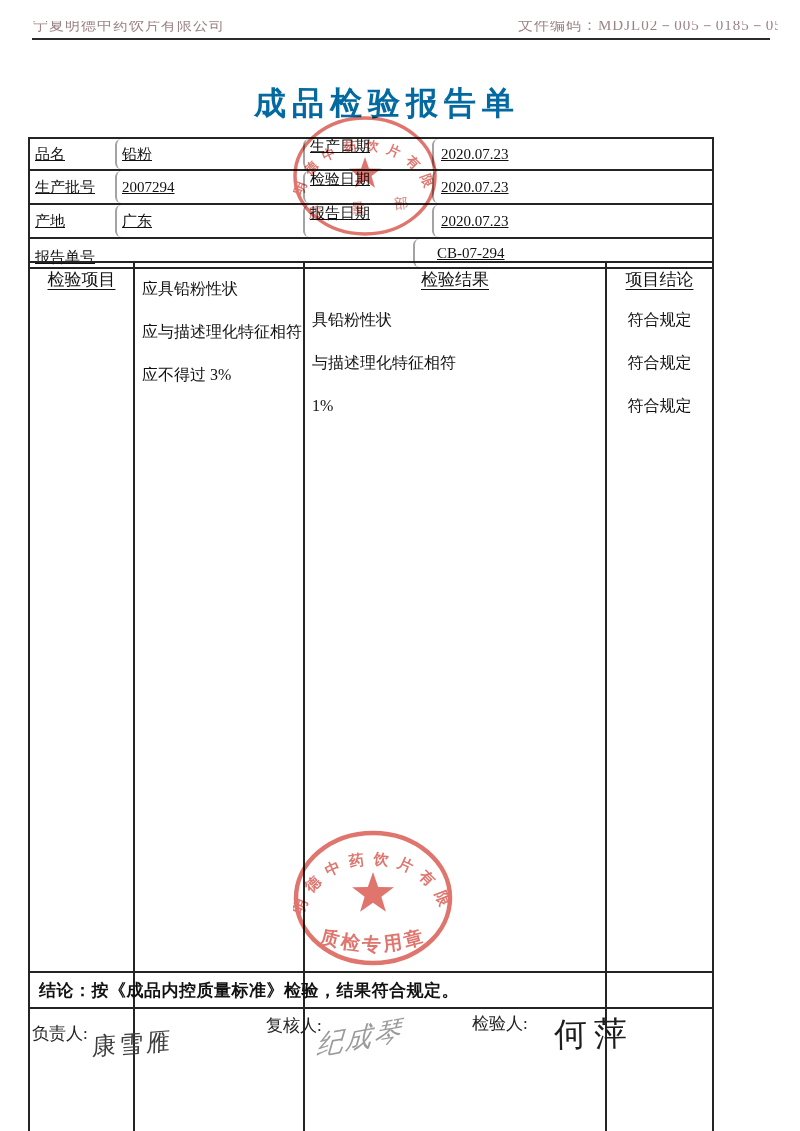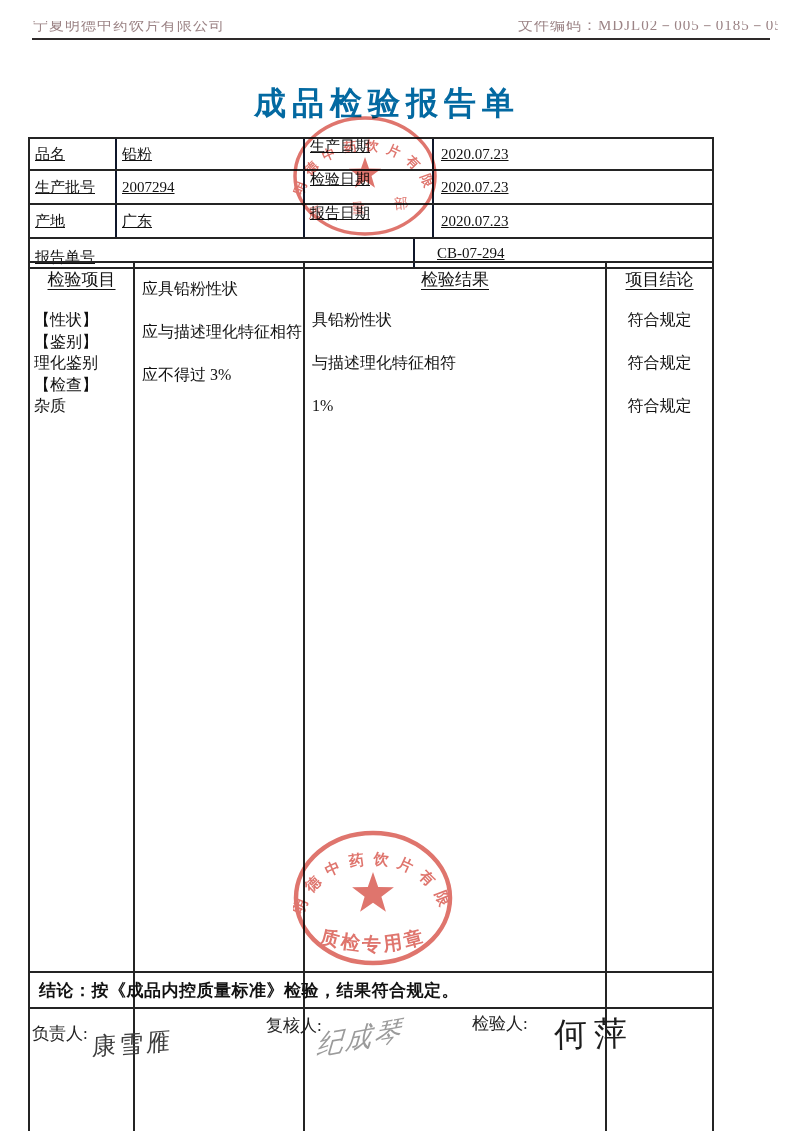--- a/index.html
+++ b/index.html
@@ -15,21 +15,21 @@
   .hdr-text { display:block; margin-top:-5px; font-size:15px; color:#9c8486; letter-spacing:1px; white-space:nowrap; }
   .hdr-rule { position:absolute; left:32px; top:38px; width:738px; height:2px; background:#2e2a2a; }
   
   .title { position:absolute; left:28px; top:82px; width:718px; text-align:center;
            font-size:32px; font-weight:bold; letter-spacing:6px; color:#0369a1; }
   
   .tbl { position:absolute; left:28px; width:686px; border:2px solid #242424; box-sizing:border-box; }
   .row { display:flex; }
   .row + .row { border-top:2px solid #242424; }
   .cell { box-sizing:border-box; font-size:15px; display:flex; align-items:center; overflow:hidden; white-space:nowrap;text-decoration:underline; }
-  .cell + .cell { border-left:2px solid #0f172a; }
+  .cell + .cell { border-left:2px solid #a3a3a3;border-radius:6px; }
   
   .info { top:137px; }
   .info .row { height:30px; }
   .info .row.mid { height:32px; }
   .info .row.last { height:28px; }
   .c-l1 { width:85px;  padding:0 14px 0 5px; }
   .c-v1 { width:188px; padding:0 0 0 5px; }
   .c-l2 { width:129px; padding:0 0 16px 5px; }
   .c-v2 { flex:1;      padding:0 0 0 7px; }
   .just { display:block; line-height:30px; text-align:justify; text-align-last:justify; }
@@ -106,27 +106,20 @@
   </div>
   <div class="row last">
     <div class="cell c-rl">报告单号</div>
     <div class="cell c-rv">CB-07-294</div>
   </div>
 </div>
 
 <div class="tbl insp">
   <div class="icol c1">
     <div class="icol-h"><span>检验项目</span></div>
-    <div class="icol-body">
-      <div class="line">【性状】</div>
-      <div class="line">【鉴别】</div>
-      <div class="line">理化鉴别</div>
-      <div class="line">【检查】</div>
-      <div class="line">杂质</div>
-    </div>
   </div>
   <div class="icol c2">
     <div class="icol-body">
       <div class="line">应具铅粉性状</div>
       <div class="line"></div>
       <div class="line">应与描述理化特征相符</div>
       <div class="line"></div>
       <div class="line">应不得过 3%</div>
     </div>
   </div>

